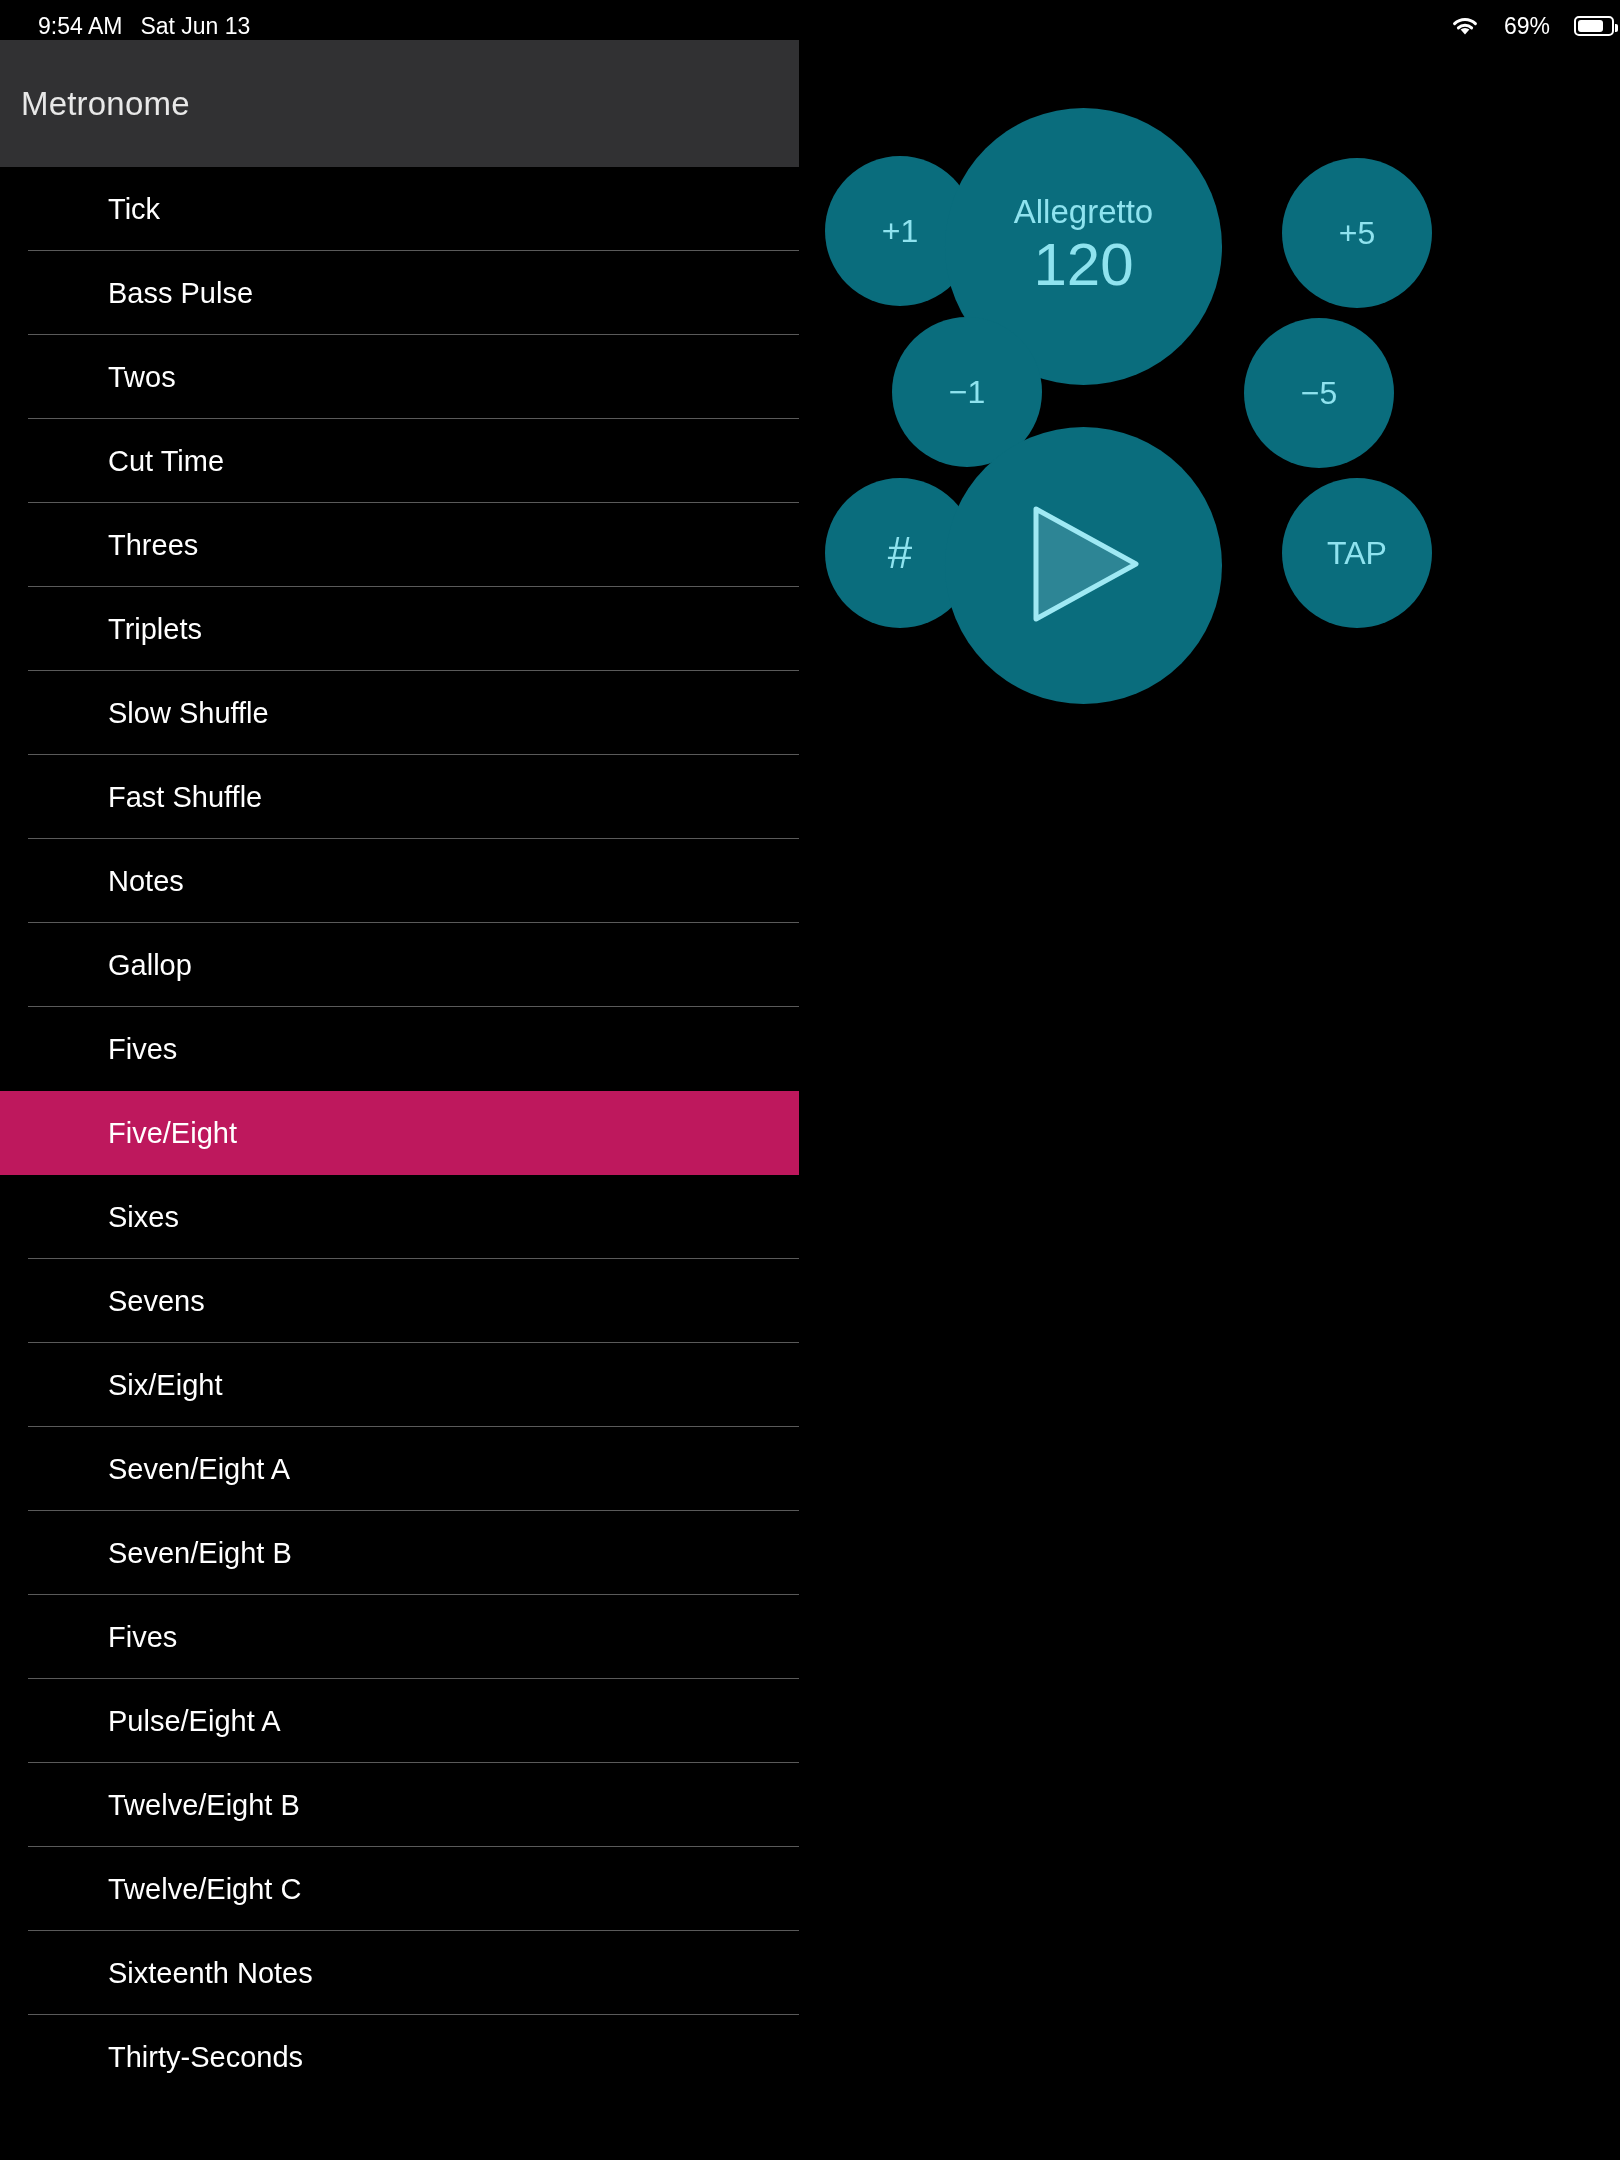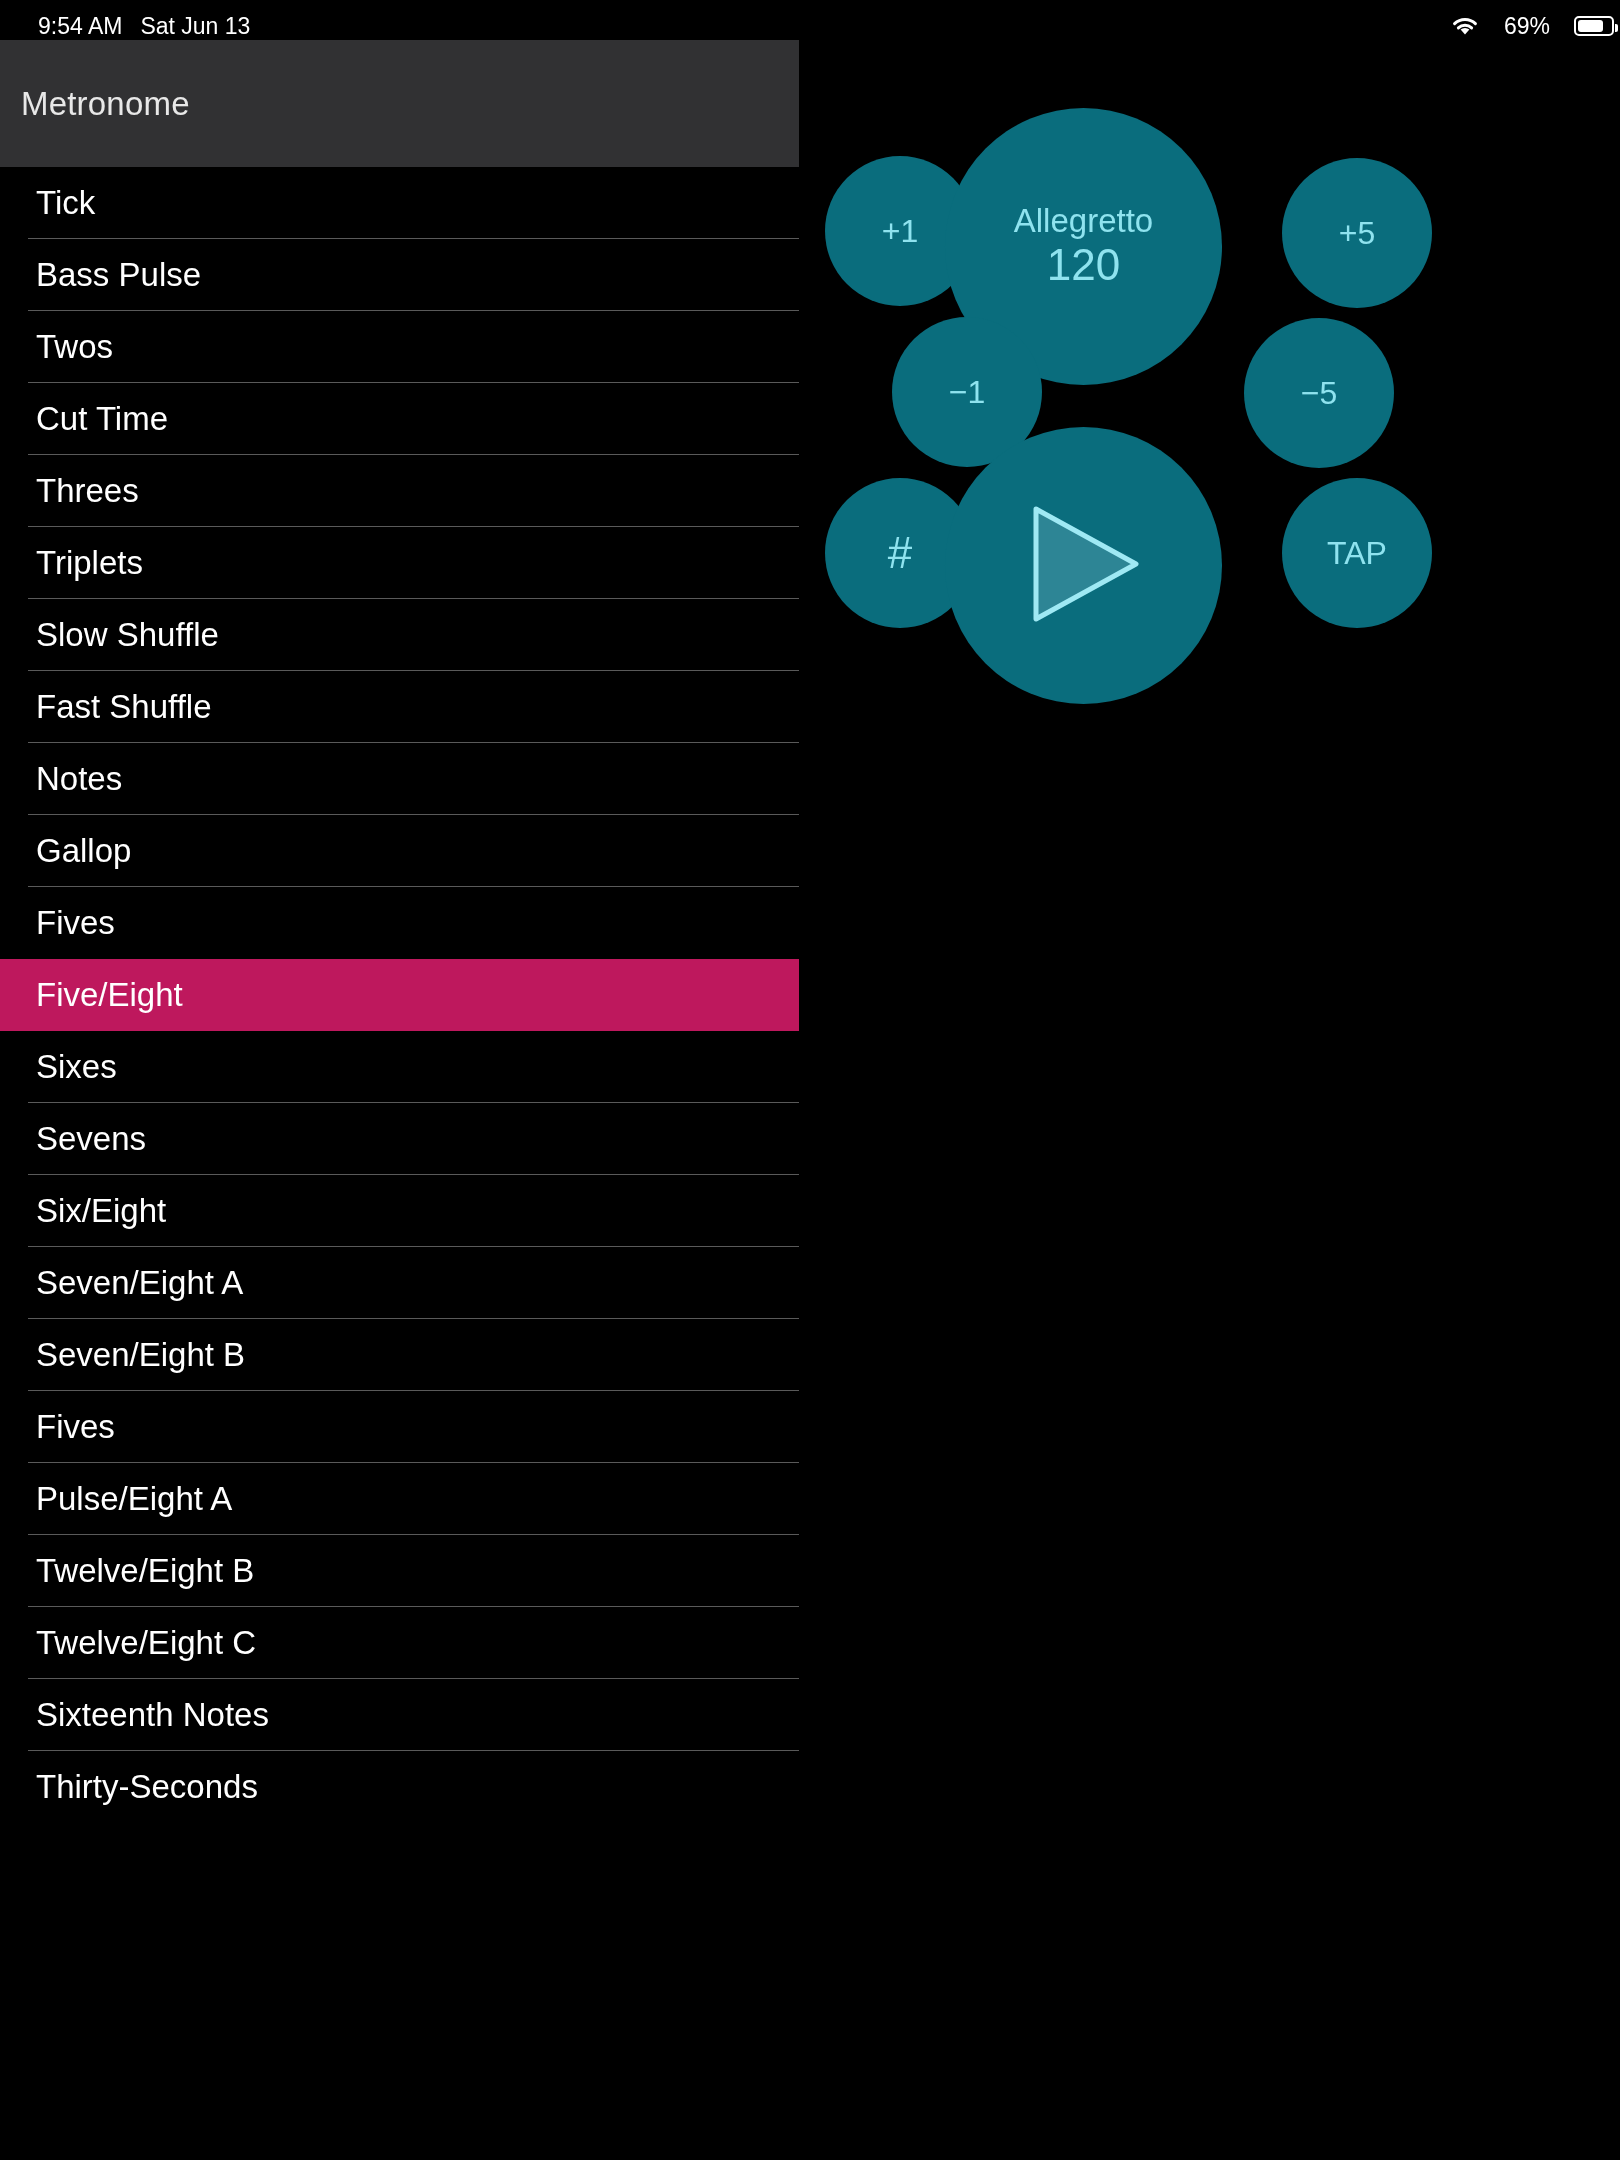--- a/index.html
+++ b/index.html
@@ -48,25 +48,25 @@
     height:127px; background:#313133;
     display:flex; align-items:center;
     padding-left:21px;
   }
   .sidebar-title{
     color:#e8e8e8; font-size:33px; font-weight:400; letter-spacing:.2px;
   }
   .list{ width:100%; }
   .list-item{
     position:relative;
-    height:72px;
+    height:84px;
     display:flex; align-items:center;
-    padding-left:36px;
+    padding-left:108px;
     color:#ffffff;
-    font-size:33px;
+    font-size:29px;
     font-weight:400;
     background:#000;
   }
   .list-item .sep{
     position:absolute; left:28px; right:0; bottom:0;
     height:1px; background:#5a5a5a;
   }
   .list-item.selected{ background:#be185d; }
   .list-item.selected .sep{ background:transparent; }
   .list-item.selected + .list-item .sep{ }
@@ -86,21 +86,21 @@
     align-items:center; justify-content:center;
     color:#8fe3ef;
     user-select:none;
   }
   .btn-sm{ width:150px; height:150px; font-size:32px; }
   .btn-tempo{
     width:277px; height:277px;
     font-size:0;
   }
   .tempo-name{ font-size:33px; color:#8fe3ef; line-height:1.12; display:block;}
-  .tempo-bpm{ font-size:44px; color:#8fe3ef; line-height:1.12; display:block;}
+  .tempo-bpm{ font-size:60px; color:#8fe3ef; line-height:1.12; display:block;}
   .btn-play{ width:277px; height:277px; }
   .play-tri{ display:block; }
   .hash{ font-size:44px; line-height:1; }
   .tap{ font-size:32px; }
 </style>
 </head>
 <body>
 
 <div class="statusbar">
   <div class="sb-left">

